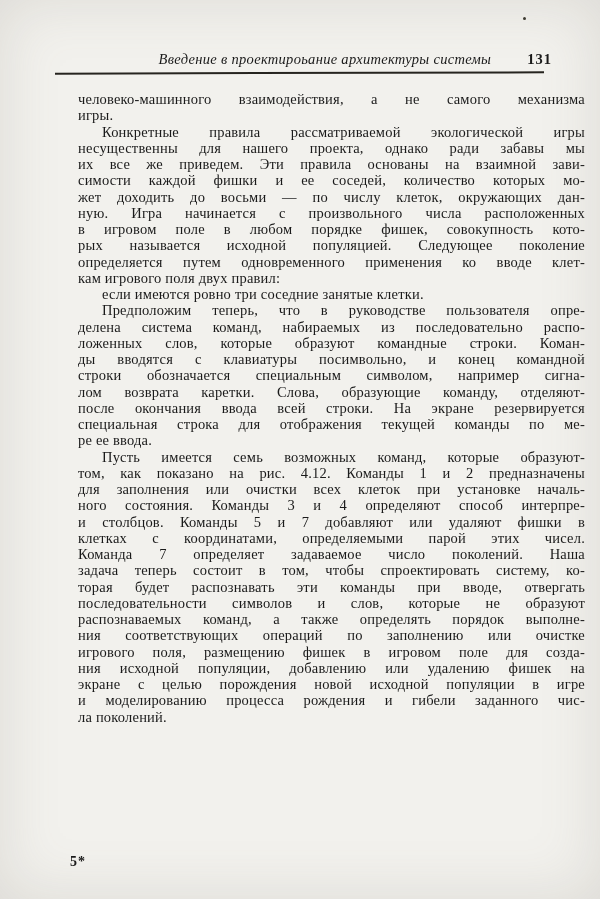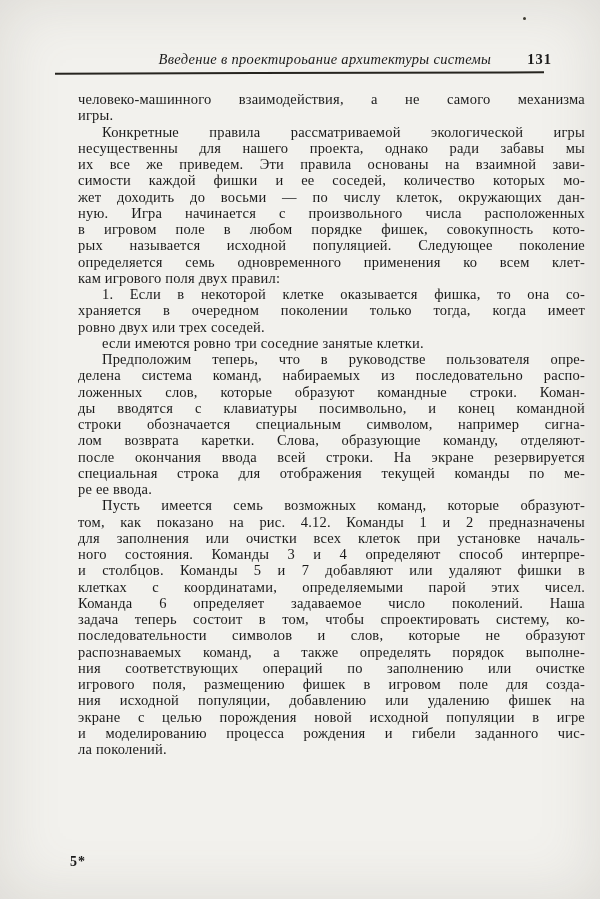--- a/index.html
+++ b/index.html
@@ -107,27 +107,22 @@
       </div>
       <div class="para indent">
         <div class="line">Конкретные правила рассматриваемой экологической игры</div>
         <div class="line">несущественны для нашего проекта, однако ради забавы мы</div>
         <div class="line">их все же приведем. Эти правила основаны на взаимной зави-</div>
         <div class="line">симости каждой фишки и ее соседей, количество которых мо-</div>
         <div class="line">жет доходить до восьми — по числу клеток, окружающих дан-</div>
         <div class="line">ную. Игра начинается с произвольного числа расположенных</div>
         <div class="line">в игровом поле в любом порядке фишек, совокупность кото-</div>
         <div class="line">рых называется исходной популяцией. Следующее поколение</div>
-        <div class="line">определяется семь одновременного применения ко всем клет-</div>
+        <div class="line">определяется путем одновременного применения ко вводе клет-</div>
         <div class="line last">кам игрового поля двух правил:</div>
-      </div>
-      <div class="para indent">
-        <div class="line">1. Если в некоторой клетке оказывается фишка, то она со-</div>
-        <div class="line">храняется в очередном поколении только тогда, когда имеет</div>
-        <div class="line last">ровно двух или трех соседей.</div>
       </div>
       <div class="para indent">
         <div class="line last">если имеются ровно три соседние занятые клетки.</div>
       </div>
       <div class="para indent">
         <div class="line">Предположим теперь, что в руководстве пользователя опре-</div>
         <div class="line">делена система команд, набираемых из последовательно распо-</div>
         <div class="line">ложенных слов, которые образуют командные строки. Коман-</div>
         <div class="line">ды вводятся с клавиатуры посимвольно, и конец командной</div>
         <div class="line">строки обозначается специальным символом, например сигна-</div>
@@ -136,22 +131,23 @@
         <div class="line">специальная строка для отображения текущей команды по ме-</div>
         <div class="line last">ре ее ввода.</div>
       </div>
       <div class="para indent">
         <div class="line">Пусть имеется семь возможных команд, которые образуют-</div>
         <div class="line">том, как показано на рис. 4.12. Команды 1 и 2 предназначены</div>
         <div class="line">для заполнения или очистки всех клеток при установке началь-</div>
         <div class="line">ного состояния. Команды 3 и 4 определяют способ интерпре-</div>
         <div class="line">и столбцов. Команды 5 и 7 добавляют или удаляют фишки в</div>
         <div class="line">клетках с координатами, определяемыми парой этих чисел.</div>
-        <div class="line">Команда 6 определяет задаваемое число поколений. Наша</div>
+        <div class="line">Команда 7 определяет задаваемое число поколений. Наша</div>
         <div class="line">задача теперь состоит в том, чтобы спроектировать систему, ко-</div>
+        <div class="line">торая будет распознавать эти команды при вводе, отвергать</div>
         <div class="line">последовательности символов и слов, которые не образуют</div>
         <div class="line">распознаваемых команд, а также определять порядок выполне-</div>
         <div class="line">ния соответствующих операций по заполнению или очистке</div>
         <div class="line">игрового поля, размещению фишек в игровом поле для созда-</div>
         <div class="line">ния исходной популяции, добавлению или удалению фишек на</div>
         <div class="line">экране с целью порождения новой исходной популяции в игре</div>
         <div class="line">и моделированию процесса рождения и гибели заданного чис-</div>
         <div class="line last">ла поколений.</div>
       </div>
     </div>

